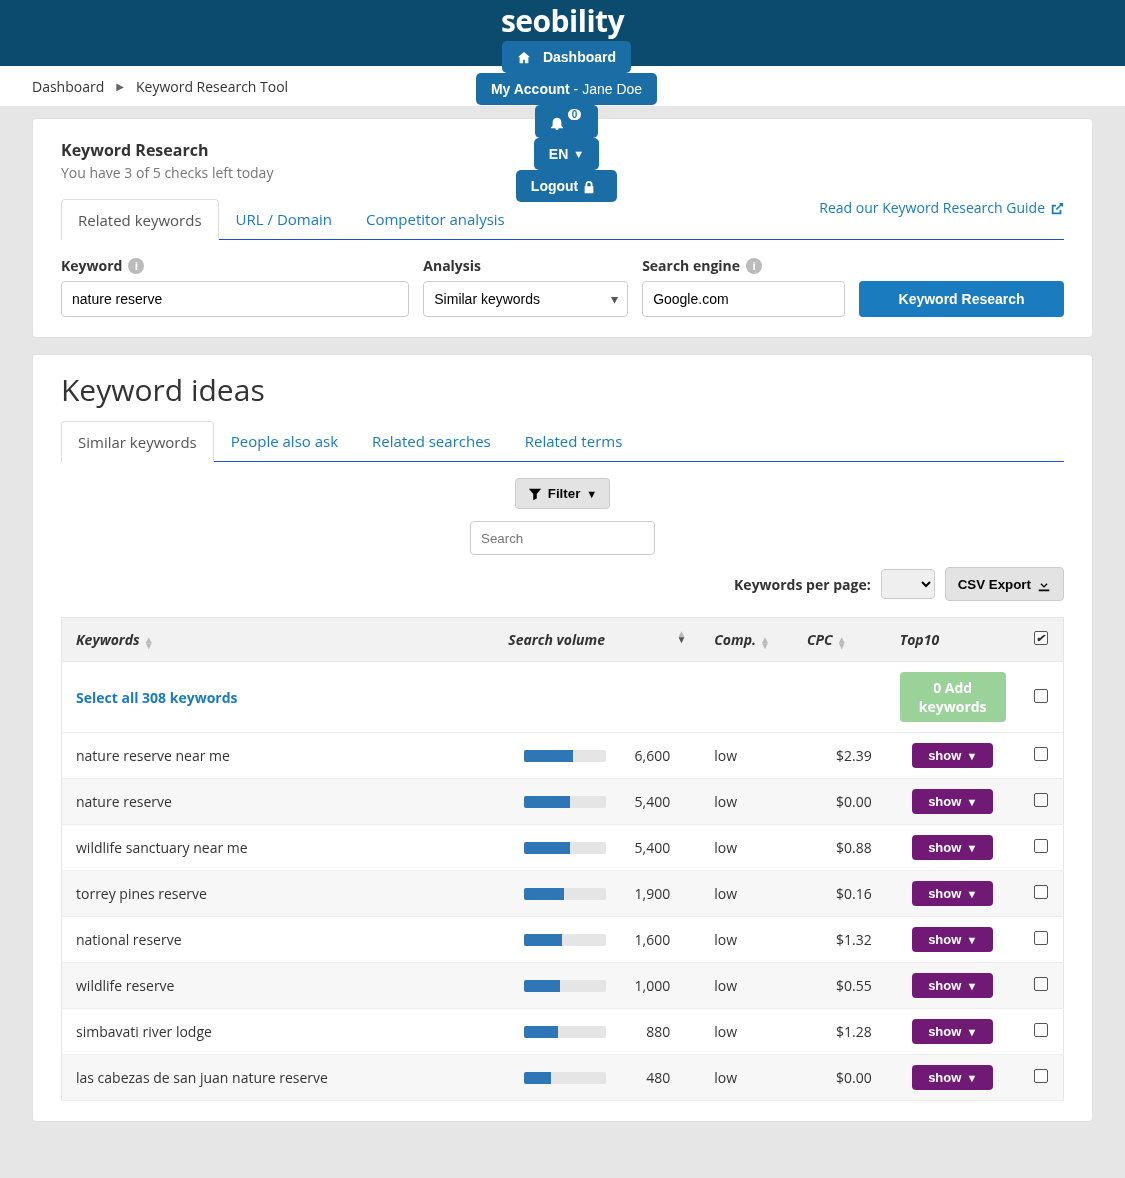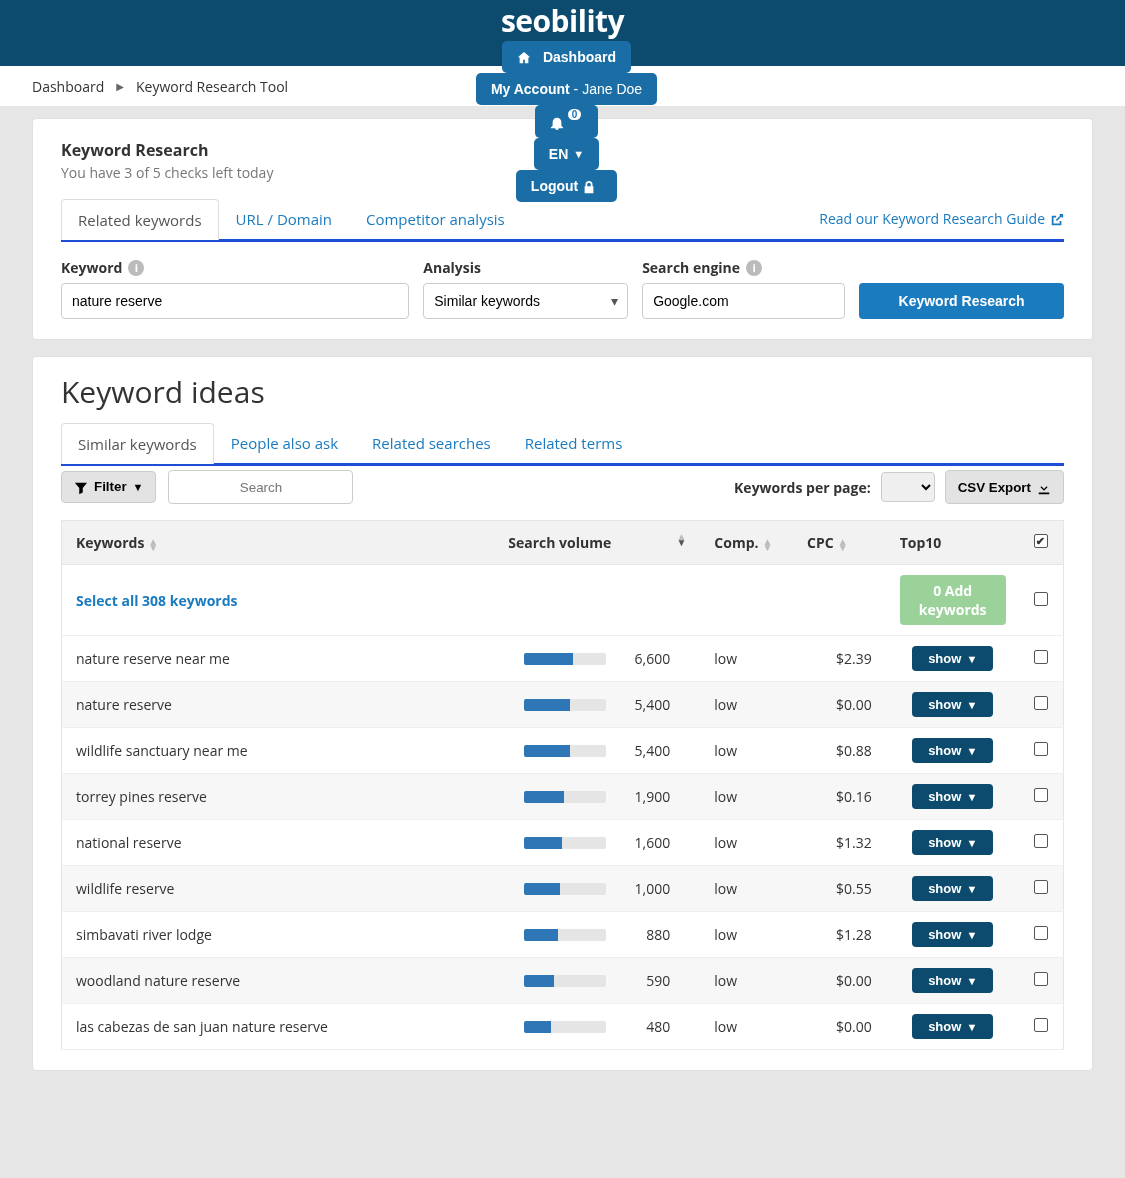--- a/index.html
+++ b/index.html
@@ -17,68 +17,68 @@
 
 .breadcrumb-bar { background: #fff; height: 40px; display: flex; align-items: center; padding: 0 32px; font-size: 14px; color: #333; }
 .breadcrumb-bar .crumb { color: #333; }
 .breadcrumb-bar .sep { margin: 0 12px; color: #666; font-size: 10px; }
 
 .container { padding: 12px 32px 0; }
 .panel { background: #fff; border: 1px solid #e0e0e0; border-radius: 4px; margin-bottom: 16px; padding: 20px 28px; }
 .panel-title { font-size: 16px; font-weight: 700; }
 .panel-sub { color: #777; font-size: 14px; margin-top: 2px; margin-bottom: 16px; }
 
-.tabs-row { display: flex; align-items: center; border-bottom: 3px solid #1d4ed8; }
+.tabs-row { display: flex; align-items: flex-start; border-bottom: 1px solid #1d4ed8; }
 .tab { padding: 10px 16px; color: #1a7bbf; cursor: pointer; border: 1px solid transparent; border-bottom: none; border-radius: 4px 4px 0 0; font-size: 15px;}
 .tab.active { color: #555; border-color: #ddd; background: #fff; position: relative; top: 1px; }
 .guide-link { margin-left: auto; color: #1a7bbf; font-size: 14px; display:flex; align-items:center; gap:5px; }
 
 .form-row { display: flex; gap: 14px; margin-top: 16px; align-items: flex-end; }
 .field { display: flex; flex-direction: column; }
 .field label { font-weight: 700; font-size: 14px; margin-bottom: 6px; display:flex; align-items:center; gap:6px;}
 .input, .select { border: 1px solid #ccc; border-radius: 4px; padding: 7px 10px; font-size: 14px; height: 36px; background: #fff; }
 .select { appearance: none; background: #fff; padding-right: 26px; }
 .select-wrap { position: relative; }
 .select-wrap::after { content: "▾"; position: absolute; right: 10px; top: 8px; pointer-events:none; color:#555; }
 .btn-primary { background: #1a7bbf; color: #fff; border: none; border-radius: 4px; padding: 0 30px; height: 36px; font-weight: 700; font-size: 14px; cursor: pointer; width: 100%; }
 .info-icon { display:inline-block; width:16px; height:16px; border-radius:50%; background:#bbb; color:#fff; font-size:11px; text-align:center; line-height:16px; font-weight:700; }
 
 .panel2 { padding-top: 14px; }
 .h2 { font-size: 30px; font-weight: 400; color: #333; margin-bottom: 10px; }
 
-.toolbar { display: flex; align-items: center; margin-top: 4px; gap: 12px; flex-wrap: wrap; }
+.toolbar { display: flex; align-items: center; margin-top: 16px; gap: 12px; flex-wrap: wrap; flex-direction: column; }
 .filter-btn { background: #e3e3e3; border: 1px solid #ccc; border-radius: 4px; padding: 7px 12px; font-weight: 700; display: inline-flex; align-items: center; gap: 6px; cursor: pointer; }
-.search-box { border: 1px solid #ccc; border-radius: 4px; padding: 7px 10px; width: 185px; height:34px;text-align:center; }
+.search-box { border: 1px solid #ccc; border-radius: 4px; padding: 7px 10px; width: 185px; height:34px; }
 .toolbar-right { margin-left: auto; display: flex; align-items: center; gap: 10px; }
 .kpp-label { font-weight: 700; }
 .small-select { border: 1px solid #ccc; border-radius: 4px; padding: 12px 8px; width: 54px; height:30px; font-size:13px;}
 .csv-btn { background: #e3e3e3; border: 1px solid #ccc; border-radius: 4px; padding: 6px 12px; font-weight: 700; display: inline-flex; align-items: center; gap: 6px; cursor: pointer; height:34px;}
 
 .table { width: 100%; border-collapse: collapse; margin-top: 16px; border: 1px solid #e5e5e5; }
-.table th { background: #f2f2f2; text-align: left; padding: 12px 14px; font-weight: 700; font-size: 14px; border-bottom: 1px solid #e5e5e5; }
+.table th { background: #f2f2f2; text-align: left; padding: 12px 14px; font-weight: 700; font-size: 14px; border-bottom: 1px solid #e5e5e5; font-style: italic; }
 .table th .sort { color: #bbb; font-size: 10px; margin-left: 4px; display:inline-flex; flex-direction:column; line-height:6px; vertical-align:middle;}
 .table td { padding: 10px 14px; border-bottom: 1px solid #eee; font-size: 14px; vertical-align: middle; }
 .table tbody tr:nth-child(odd) td { background: #f7f7f7; }
 .table tbody tr.select-row td { background: #fff !important; }
 .col-kw { width: 420px; }
 .col-vol { width: 200px; text-align:right;}
 .col-comp { width: 90px; }
 .col-cpc { width: 90px; text-align: right; }
 .col-top10 { width: 130px; text-align: center; }
 .col-check { width: 40px; text-align: center; }
 
 .select-all { color: #1a7bbf; font-weight: 700; cursor: pointer; }
 .add-btn { display: inline-block; background: #9ad29a; color: #fff; border-radius: 4px; padding: 6px 12px; font-weight: 700; font-size: 14px; }
 
 .vol-cell { display: flex; align-items: center; justify-content: center; gap: 16px; }
 .vol-bar { width: 82px; height: 12px; background: #e5e5e5; border-radius: 2px; overflow: hidden; flex-shrink:0; }
 .vol-fill { height: 100%; background: #2f76b6; }
 .vol-num { min-width: 48px; text-align: right; }
 
-.show-btn { background: #0c4a6e; color: #fff; border: none; border-radius: 4px; padding: 5px 16px; font-weight: 700; font-size: 13px; display: inline-flex; align-items: center; gap: 5px; cursor: pointer; }
+.show-btn { background: #701a75; color: #fff; border: none; border-radius: 4px; padding: 5px 16px; font-weight: 700; font-size: 13px; display: inline-flex; align-items: center; gap: 5px; cursor: pointer; }
 .show-btn .chev { font-size: 11px; }
 
 .chk { width: 14px; height: 14px; border: 1.5px solid #555; display: inline-block; border-radius: 2px; cursor:pointer; background:#fff;}
 .chk.master { position:relative; }
 .chk.master::after{ content:"✔"; font-size:11px; position:absolute; top:-2px; left:1px; color:#333;}
 
 svg.icon { width:14px; height:14px; fill: currentColor; vertical-align: middle; }
 </style>
 </head>
 <body>
@@ -363,38 +363,20 @@
             </td>
             <td class="col-comp">low</td>
             <td class="col-cpc">$1.28</td>
             <td class="col-top10"><button class="show-btn">
                 <span>show</span> 
                 <span class="chev">▼</span>
               </button></td>
             <td class="col-check"><span class="chk"></span></td>
           </tr>
           <tr>
-            <td class="col-kw">woodland nature reserve</td>
-            <td class="col-vol">
-              <div class="vol-cell">
-                <div class="vol-bar">
-                  <div class="vol-fill" style="width:36%"></div>
-                </div>
-                <span class="vol-num">590</span>
-              </div>
-            </td>
-            <td class="col-comp">low</td>
-            <td class="col-cpc">$0.00</td>
-            <td class="col-top10"><button class="show-btn">
-                <span>show</span> 
-                <span class="chev">▼</span>
-              </button></td>
-            <td class="col-check"><span class="chk"></span></td>
-          </tr>
-          <tr>
             <td class="col-kw">las cabezas de san juan nature reserve</td>
             <td class="col-vol">
               <div class="vol-cell">
                 <div class="vol-bar">
                   <div class="vol-fill" style="width:33%"></div>
                 </div>
                 <span class="vol-num">480</span>
               </div>
             </td>
             <td class="col-comp">low</td>

